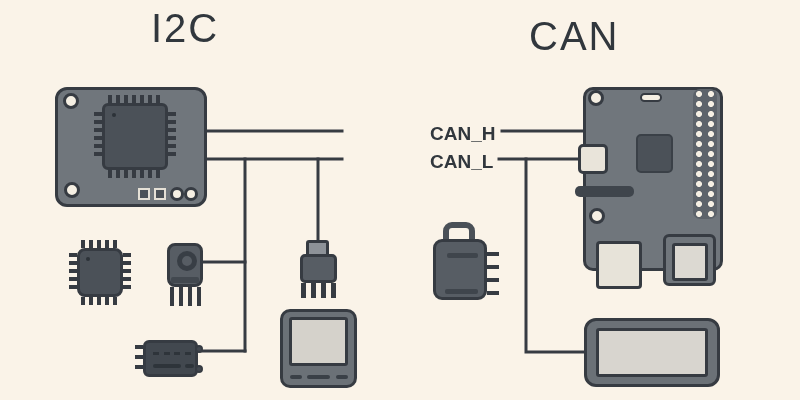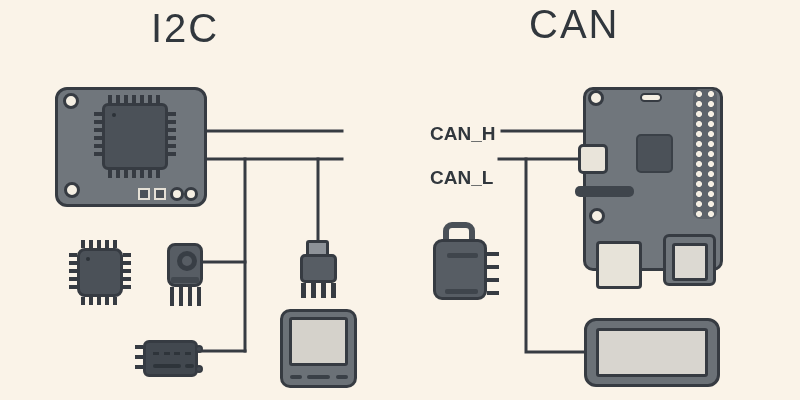--- a/index.html
+++ b/index.html
@@ -28,21 +28,21 @@
   .gpio{background-color:#5d636a;border-radius:7px;
     background-image:radial-gradient(circle at 6px 5px,var(--cream,#f5efe3) 2.6px,transparent 3.4px);
     background-size:12px 10px;}
 </style>
 </head>
 <body>
 
 <div class="canvas">
 
   <div class="title" style="left:151px;top:8px;">I2C</div>
-  <div class="title" style="left:529px;top:4px;">CAN</div>
+  <div class="title" style="left:529px;top:16px;">CAN</div>
 
   <svg class="wires" width="800" height="400">
     <path d="M207 131 H342"></path>
     <path d="M207 159 H342"></path>
     <path d="M245 159 V351"></path>
     <path d="M203 262 H245"></path>
     <path d="M200 351 H245"></path>
     <path d="M318 159 V241"></path>
     <path d="M502 131 H584"></path>
     <path d="M499 159 H579"></path>
@@ -101,21 +101,21 @@
   </div>
 
   <div class="abs screenframe" style="left:280px;top:309px;width:77px;height:79px;border-radius:10px;">
     <div class="abs screen" style="left:6px;top:5px;width:59px;height:49px;"></div>
     <div class="abs darkdash" style="left:7px;top:63px;width:12px;height:4px;"></div>
     <div class="abs darkdash" style="left:24px;top:63px;width:23px;height:4px;"></div>
     <div class="abs darkdash" style="left:53px;top:63px;width:12px;height:4px;"></div>
   </div>
 
   <div class="buslabel" style="left:430px;top:124px;">CAN_H</div>
-  <div class="buslabel" style="left:430px;top:168px;text-align:right;">CAN_L</div>
+  <div class="buslabel" style="left:430px;top:152px;text-align:right;">CAN_L</div>
 
   <div class="abs" style="left:433px;top:222px;width:64px;height:78px;">
     <div class="abs" style="left:10px;top:0;width:32px;height:26px;border:6px solid #4a5057;border-radius:9px;"></div>
     <div class="abs" style="left:54px;top:30px;width:12px;height:43px;background:repeating-linear-gradient(180deg,var(--ink,#363b42) 0 4px,transparent 4px 13px);"></div>
     <div class="abs comp" style="left:0;top:17px;width:54px;height:61px;border-radius:9px;">
       <div class="abs darkdash" style="left:11px;top:11px;width:31px;height:5px;background:#3f454c;"></div>
       <div class="abs darkdash" style="left:9px;top:47px;width:33px;height:5px;background:#3f454c;"></div>
     </div>
   </div>
 

